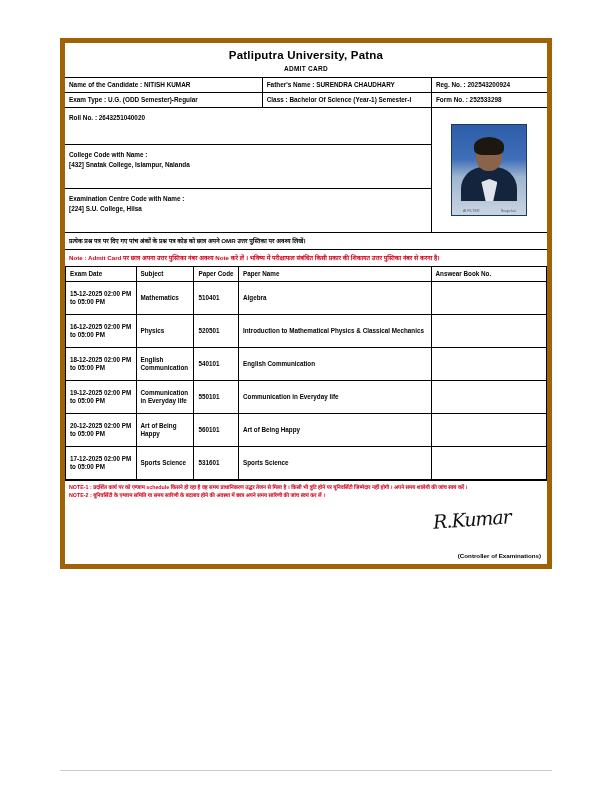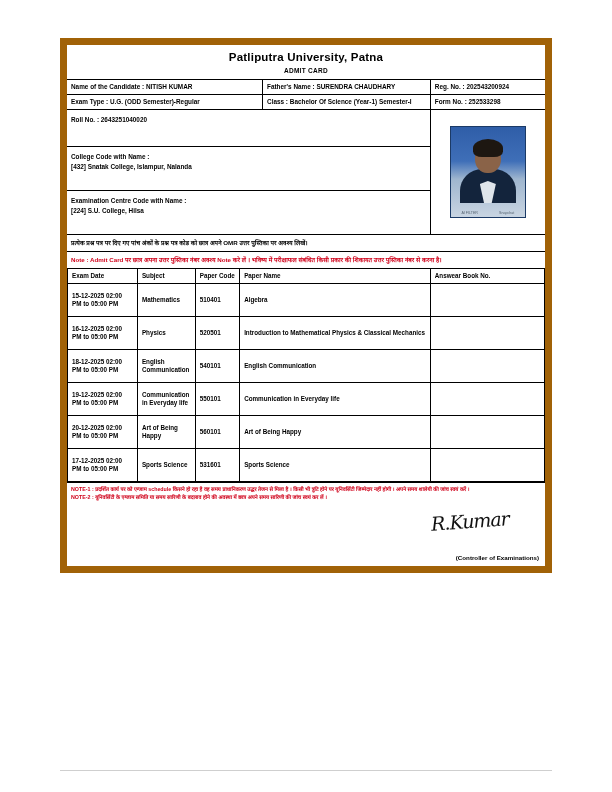--- a/index.html
+++ b/index.html
@@ -18,21 +18,21 @@
     position: absolute;
     left: 0; top: 0;
     width: 612px;
     height: 792px;
   }
   .card {
     position: absolute;
     left: 60px;
     top: 38px;
     width: 492px;
-    border: 7px solid #a16207;
+    border: 5px solid #a16207;
     box-sizing: border-box;
   }
   .title {
     text-align: center;
     font-size: 11.5px;
     font-weight: bold;
     padding: 6px 0 4px 0;
     letter-spacing: 0.2px;
   }
   .subtitle {

